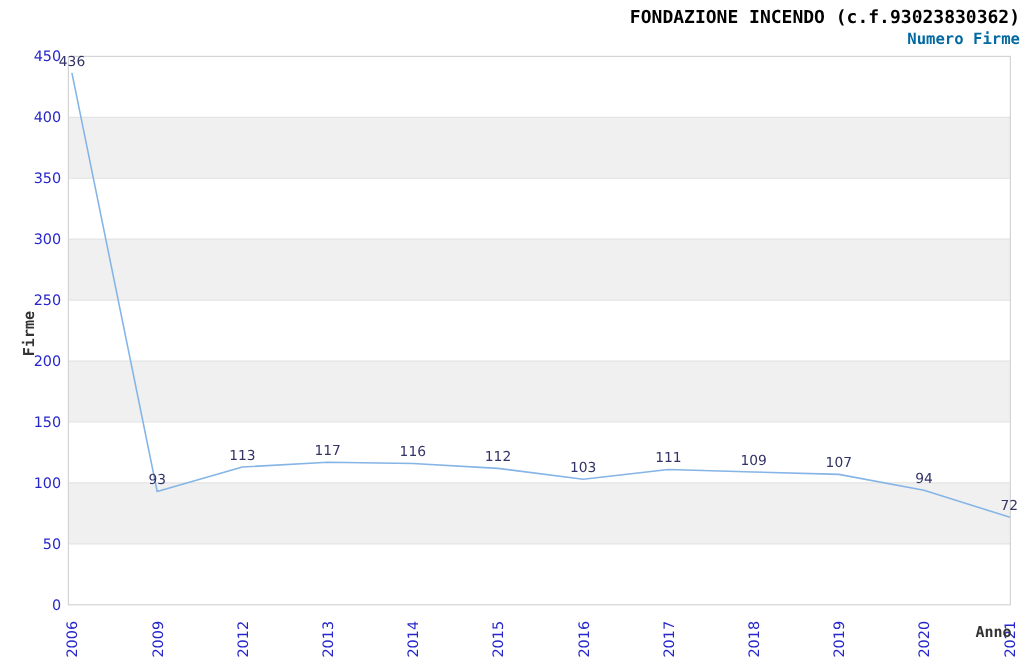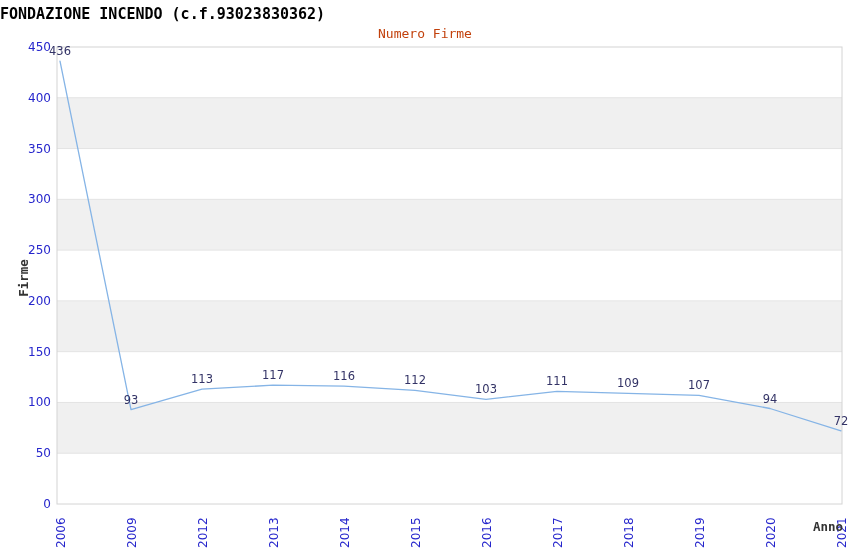--- a/index.html
+++ b/index.html
@@ -5,31 +5,32 @@
   html, body { margin: 0; padding: 0; }
   body {
     width: 850px; height: 550px;
     background: #ffffff;
     font-family: "DejaVu Sans", sans-serif;
     position: relative;
     overflow: hidden;
   }
   .chart-title {
     position: absolute; top: 5px; left: 0; width: 850px;
-    text-align: left;
+    text-align: right;
     font-family: "DejaVu Sans Mono", monospace;
     font-weight: bold; font-size: 15px; color: #000000;
     white-space: nowrap;
   }
   .chart-subtitle {
     position: absolute; top: 26px; left: 0; width: 850px;
-    text-align: center;
+    text-align: right;
     font-family: "DejaVu Sans Mono", monospace;
-    font-size: 13px; color: #c2410c;
+    font-size: 13px; color: #0369a1;
     white-space: nowrap;
+    font-weight: bold;
   }
   svg#plot { position: absolute; top: 0; left: 0; }
   text { user-select: none; }
 </style>
 </head>
 <body>
 
 <div class="chart-title">FONDAZIONE INCENDO (c.f.93023830362)</div>
 
 <div class="chart-subtitle">Numero Firme</div>

